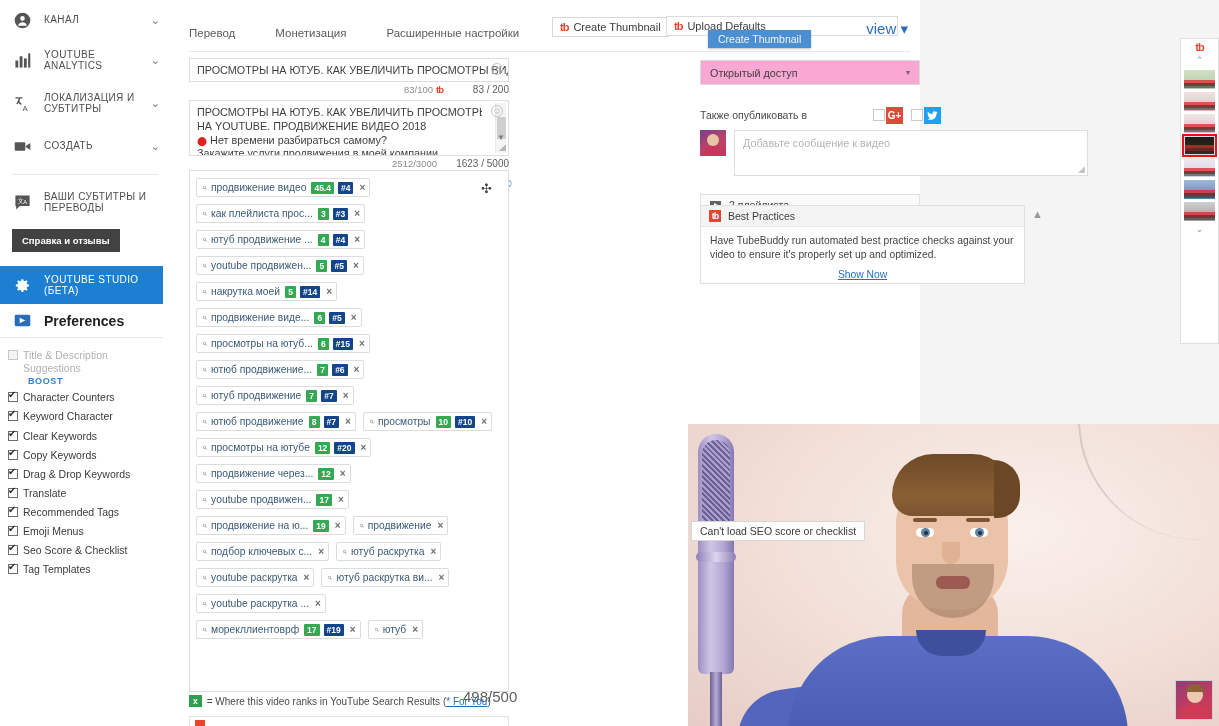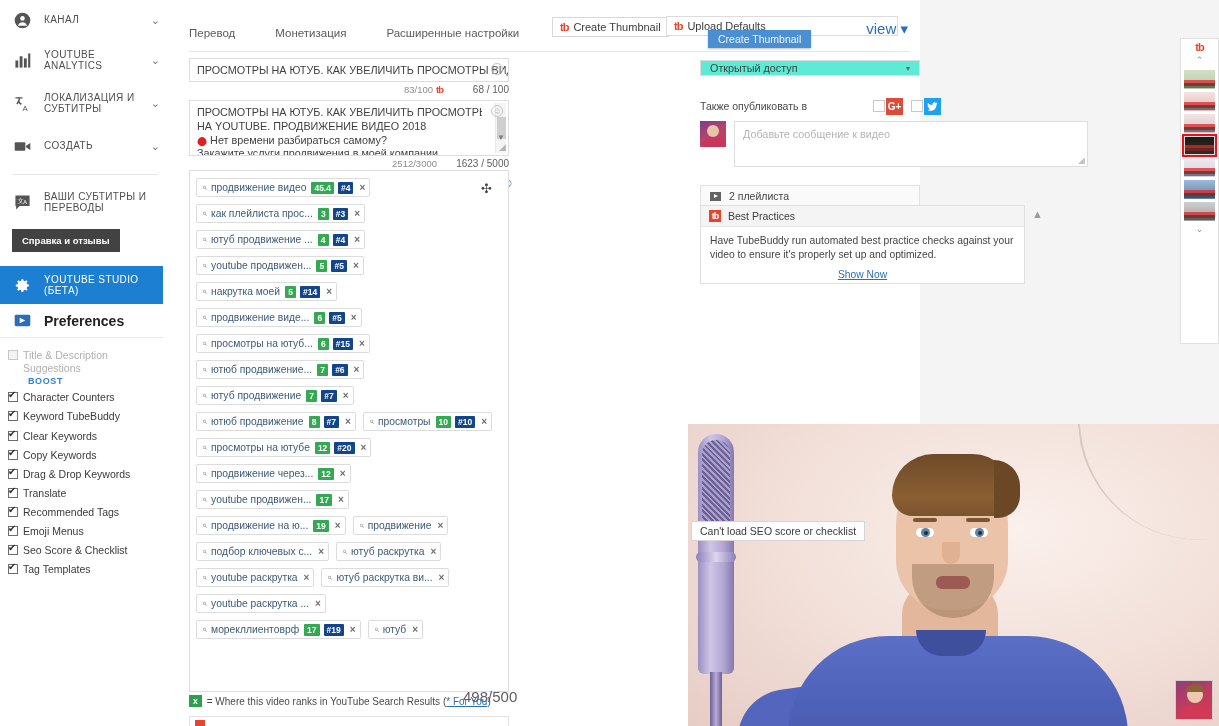--- a/index.html
+++ b/index.html
@@ -269,22 +269,22 @@
     border: 1px solid #e2e2e2; border-bottom: none; background: #fff;
   }
   #bottom-strip:after {
     content: ""; position: absolute; left: 5px; top: 3px;
     width: 10px; height: 7px; background: #e8442c;
   }
 
   
   #rightcol { position: absolute; left: 537px; top: 60px; width: 388px; }
   .sel {
-    width: 220px; height: 16px;
-    border: 1px solid #dcdcdc; background: #5eead4;
+    width: 220px; height: 25px;
+    border: 1px solid #dcdcdc; background: #f9a8d4;
     display: flex; align-items: center; justify-content: space-between;
     padding: 0 9px; font-size: 10.8px; color: #3f3f3f;
     cursor: pointer;
   }
   .sel .caret { color: #666; font-size: 8px; }
   .share-row {
     display: flex; align-items: center;
     margin-top: 21px; height: 18px;
   }
   .share-label { font-size: 10.5px; color: #4a4a4a; }
@@ -623,21 +623,21 @@
         <span>Title &amp; Description Suggestions</span>
       </div>
       <div class="boost">BOOST</div>
 
       <div class="tb-item">
         <span class="cbx checked"></span>
         <span>Character Counters</span>
       </div>
       <div class="tb-item">
         <span class="cbx checked"></span>
-        <span>Keyword TubeBuddy</span>
+        <span>Keyword Character</span>
       </div>
       <div class="tb-item">
         <span class="cbx checked"></span>
         <span>Clear Keywords</span>
       </div>
       <div class="tb-item">
         <span class="cbx checked"></span>
         <span>Copy Keywords</span>
       </div>
       <div class="tb-item">
@@ -701,21 +701,21 @@
 
       <div class="fld" id="title-field">
         <span>ПРОСМОТРЫ НА ЮТУБ. КАК УВЕЛИЧИТЬ ПРОСМОТРЫ ВИДЕО Н</span>
         <span class="emoji-ic">☺</span>
       </div>
 
       <div class="counter-row">
         <span class="counter-small">
           <span>83/100</span><span class="tbmark">tb</span>
         </span>
-        <span class="counter-big">68 / 100</span>
+        <span class="counter-big">83 / 200</span>
       </div>
 
       <div class="fld" id="desc-field">
         <div class="desc-line">ПРОСМОТРЫ НА ЮТУБ. КАК УВЕЛИЧИТЬ ПРОСМОТРЫ ВИДЕО</div>
         <div class="desc-line">НА YOUTUBE. ПРОДВИЖЕНИЕ ВИДЕО 2018</div>
         <div class="desc-line">
           <span class="redbullet">⬤</span>
           <span>Нет времени разбираться самому?</span>
         </div>
         <div class="desc-line">Закажите услуги продвижения в моей компании</div>

